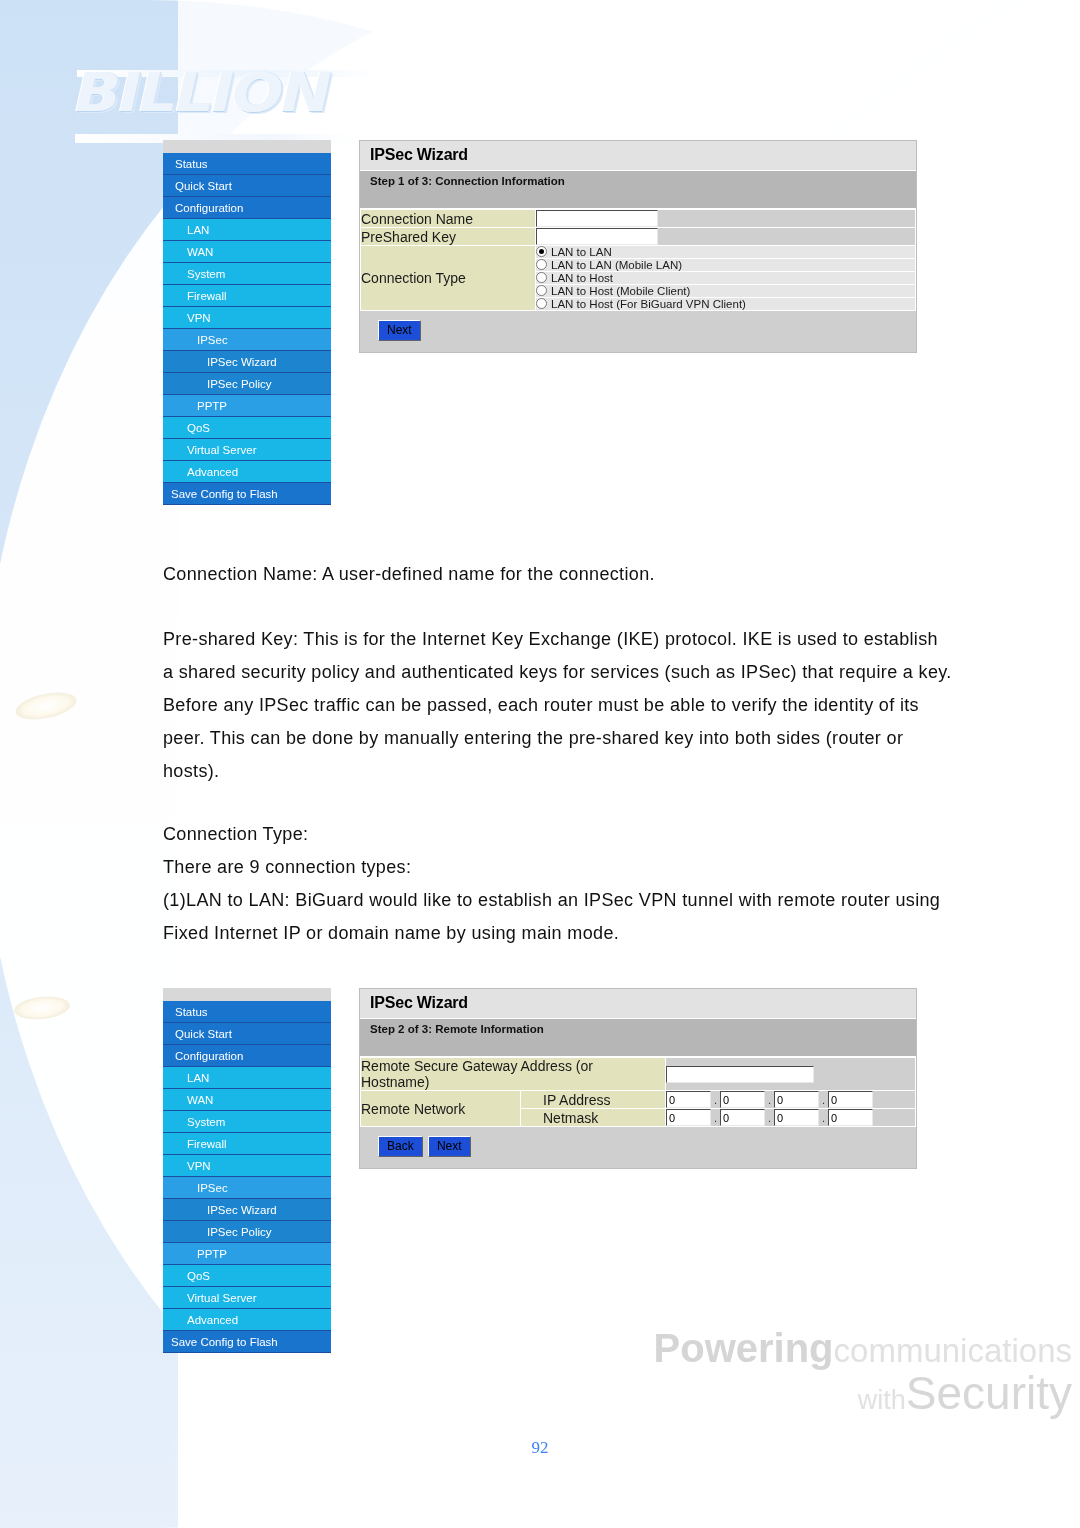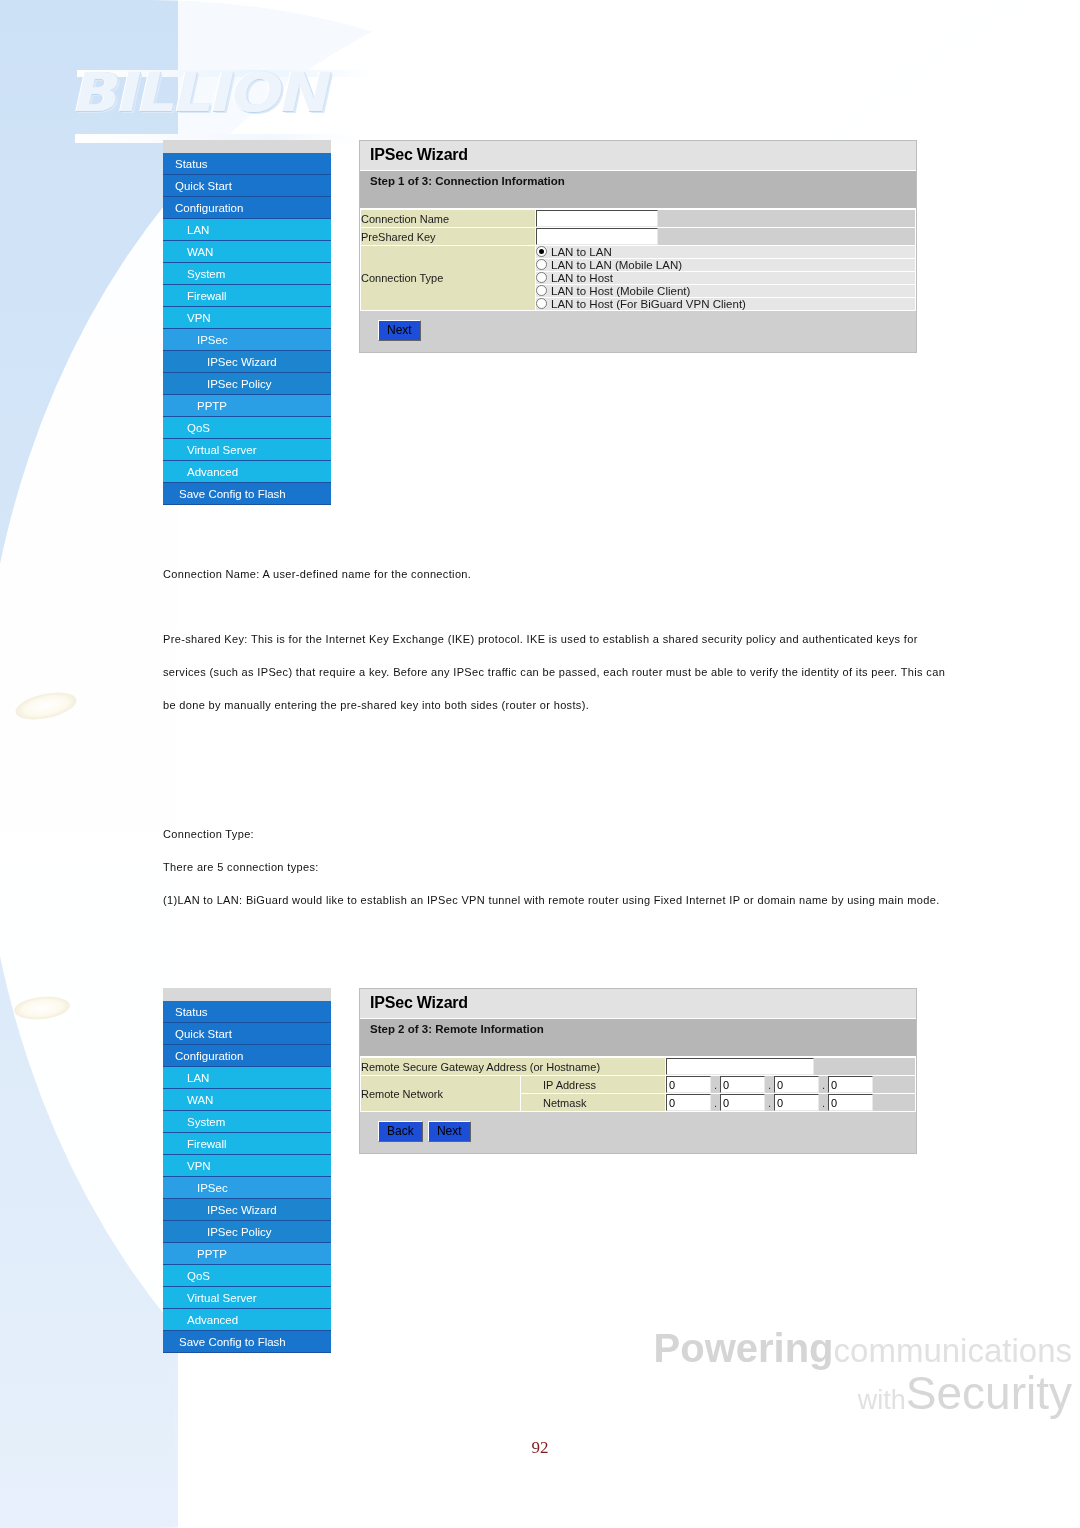--- a/index.html
+++ b/index.html
@@ -96,21 +96,21 @@
     color: #ffffff;
     border-bottom: 1px solid #1b4fa0;
     box-sizing: border-box;
     white-space: nowrap;
     overflow: hidden;
   }
   .lvl0 { background: #1874cd; padding-left: 12px; }
   .lvl1 { background: #19b6e8; padding-left: 24px; }
   .lvl2 { background: #2a9fe6; padding-left: 34px; }
   .lvl3 { background: #1d85cf; padding-left: 44px; }
-  .lvl-save { background: #1874cd; padding-left: 16px; }
+  .lvl-save { background: #1874cd; padding-left: 8px; }
 
   
   .panel {
     flex: 0 0 auto;
     width: 558px;
     background: #cfcfcf;
     margin-left: 28px;
     border: 1px solid #bdbdbd;
     box-sizing: border-box;
     font-size: 11.5px;
@@ -139,21 +139,21 @@
     table-layout: fixed;
   }
   table.form td {
     border: 1px solid #ffffff;
     padding: 0;
     vertical-align: middle;
   }
   td.lbl {
     background: #e2e2bc;
     padding: 4px 6px 4px 14px;
-    font-size: 11px;
+    font-size: 14px;
     color: #1a1a1a;
   }
   td.lbl.sub {
     padding-left: 22px;
   }
   td.val {
     background: #cfcfcf;
     padding: 3px 6px 3px 7px;
   }
   td.radio-cell {
@@ -218,38 +218,38 @@
     margin-right: 2px;
     cursor: pointer;
   }
 
   
   .body-text {
     position: absolute;
     left: 163px;
     width: 790px;
     font-family: "Liberation Sans", sans-serif;
-    font-size: 11px;
+    font-size: 18px;
     color: #111111;
     line-height: 33px;
     letter-spacing: 0.35px;
   }
   .body-text p { margin: 0 0 24px 0; }
   .body-text p.tight { margin-bottom: 0; }
 
   
   .page-num {
     position: absolute;
     left: 0;
     top: 1438px;
     width: 1080px;
     text-align: center;
     font-family: "Liberation Serif", serif;
     font-size: 17px;
-    color: #7f1d1d;
+    color: #3b82f6;
   }
   .footer-tag {
     position: absolute;
     right: 8px;
     top: 1328px;
     width: 470px;
     text-align: right;
     color: #dedede;
     line-height: 1;
     user-select: none;
@@ -401,21 +401,21 @@
   <div class="body-text" style="top:558px">
     <p>Connection Name: A user-defined name for the connection.</p>
   </div>
 
   <div class="body-text" style="top:623px">
     <p>Pre-shared Key: This is for the Internet Key Exchange (IKE) protocol. IKE is used to establish a shared security policy and authenticated keys for services (such as IPSec) that require a key. Before any IPSec traffic can be passed, each router must be able to verify the identity of its peer. This can be done by manually entering the pre-shared key into both sides (router or hosts).</p>
   </div>
 
   <div class="body-text" style="top:818px">
     <p class="tight">Connection Type:</p>
-    <p class="tight">There are 5 connection types:</p>
+    <p class="tight">There are 9 connection types:</p>
     <p class="tight">(1)LAN to LAN: BiGuard would like to establish an IPSec VPN tunnel with remote router using Fixed Internet IP or domain name by using main mode.</p>
   </div>
 
   <div class="router-ui" id="ui-2">
 
     <div class="sidebar">
       <div class="menu-item lvl0">Status</div>
       <div class="menu-item lvl0">Quick Start</div>
       <div class="menu-item lvl0">Configuration</div>
       <div class="menu-item lvl1">LAN</div>

